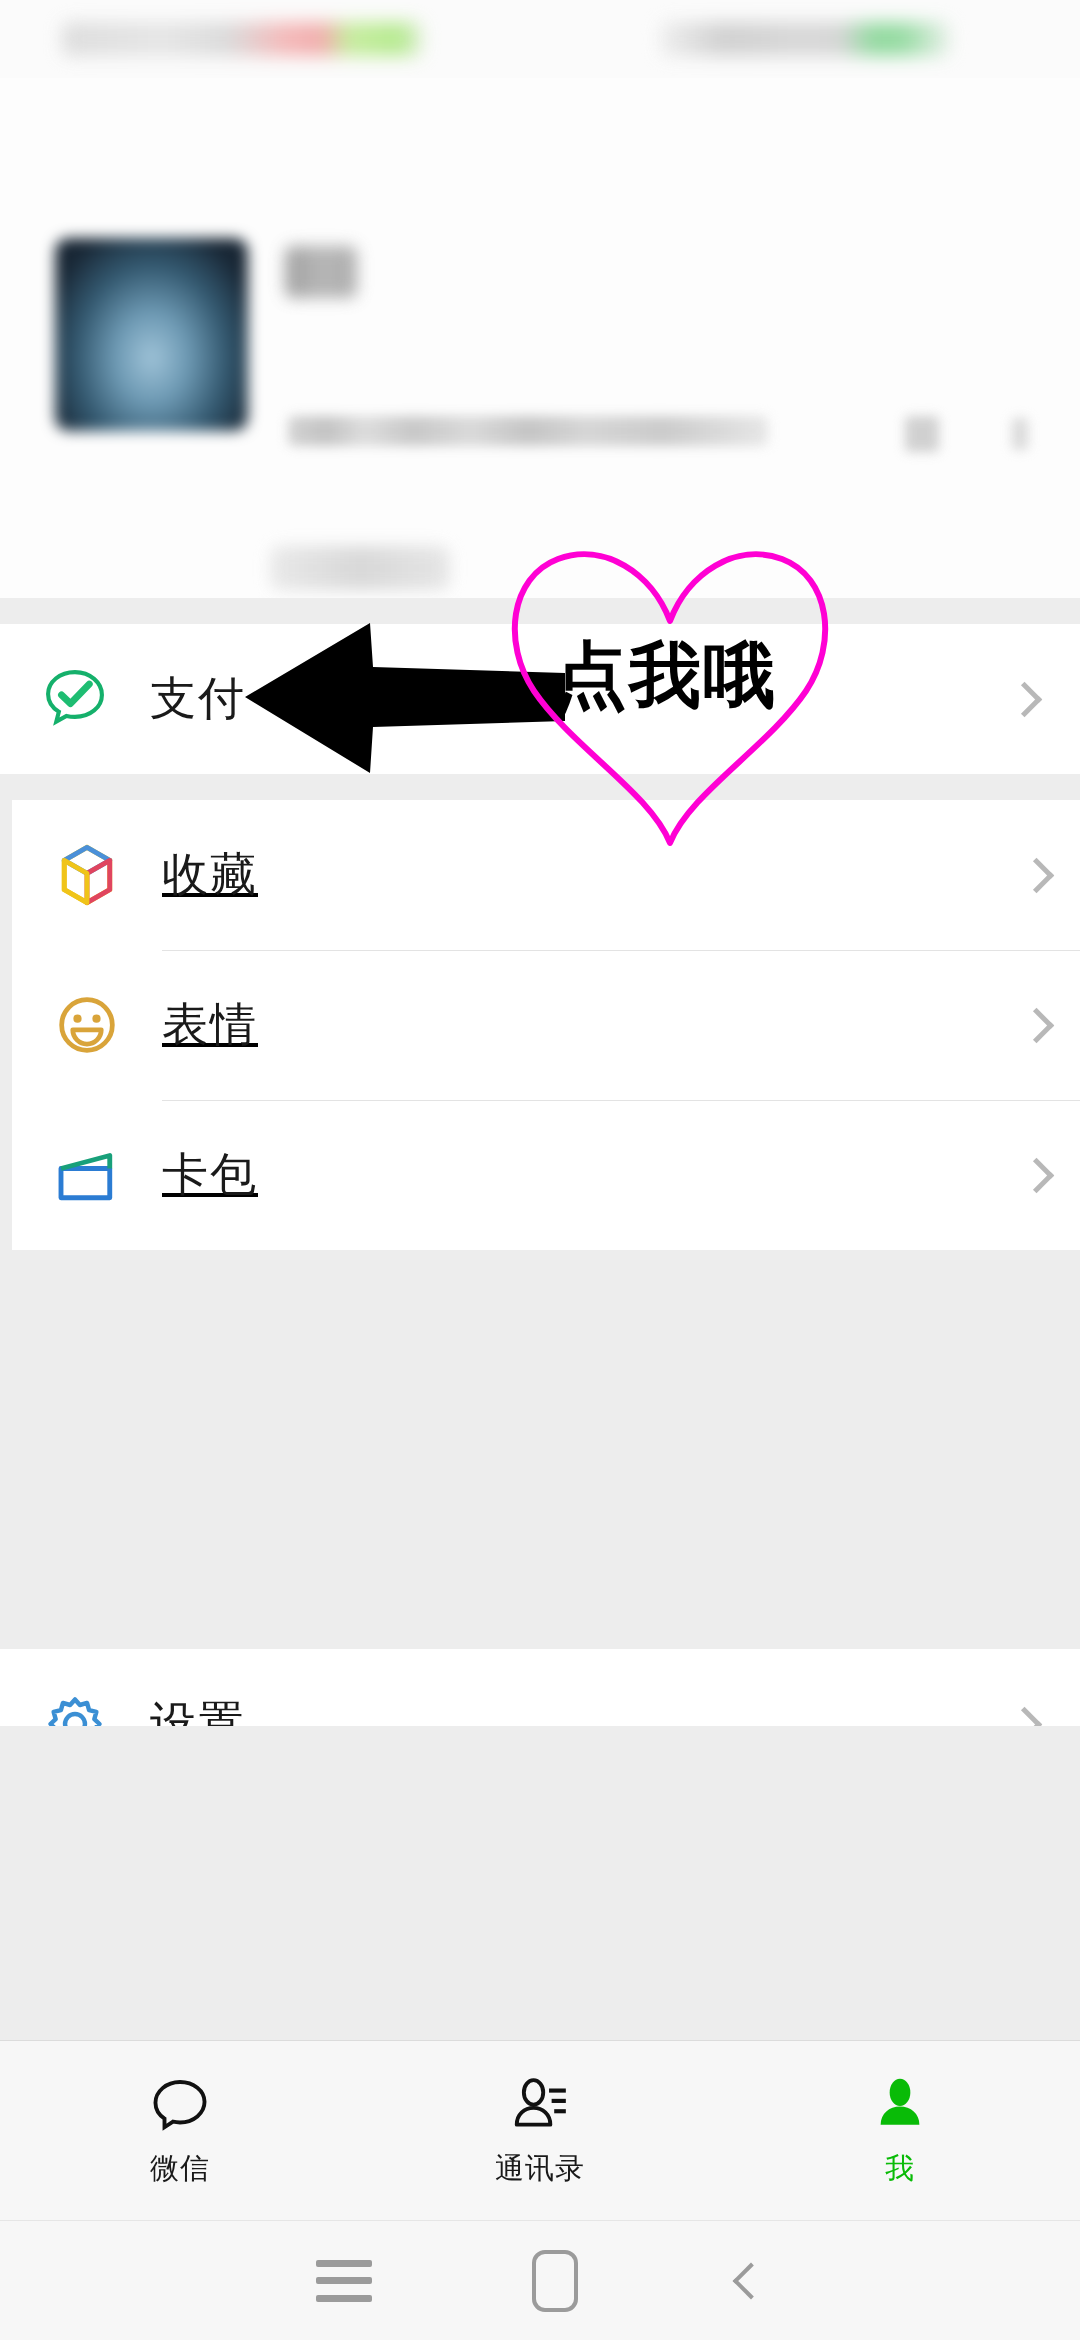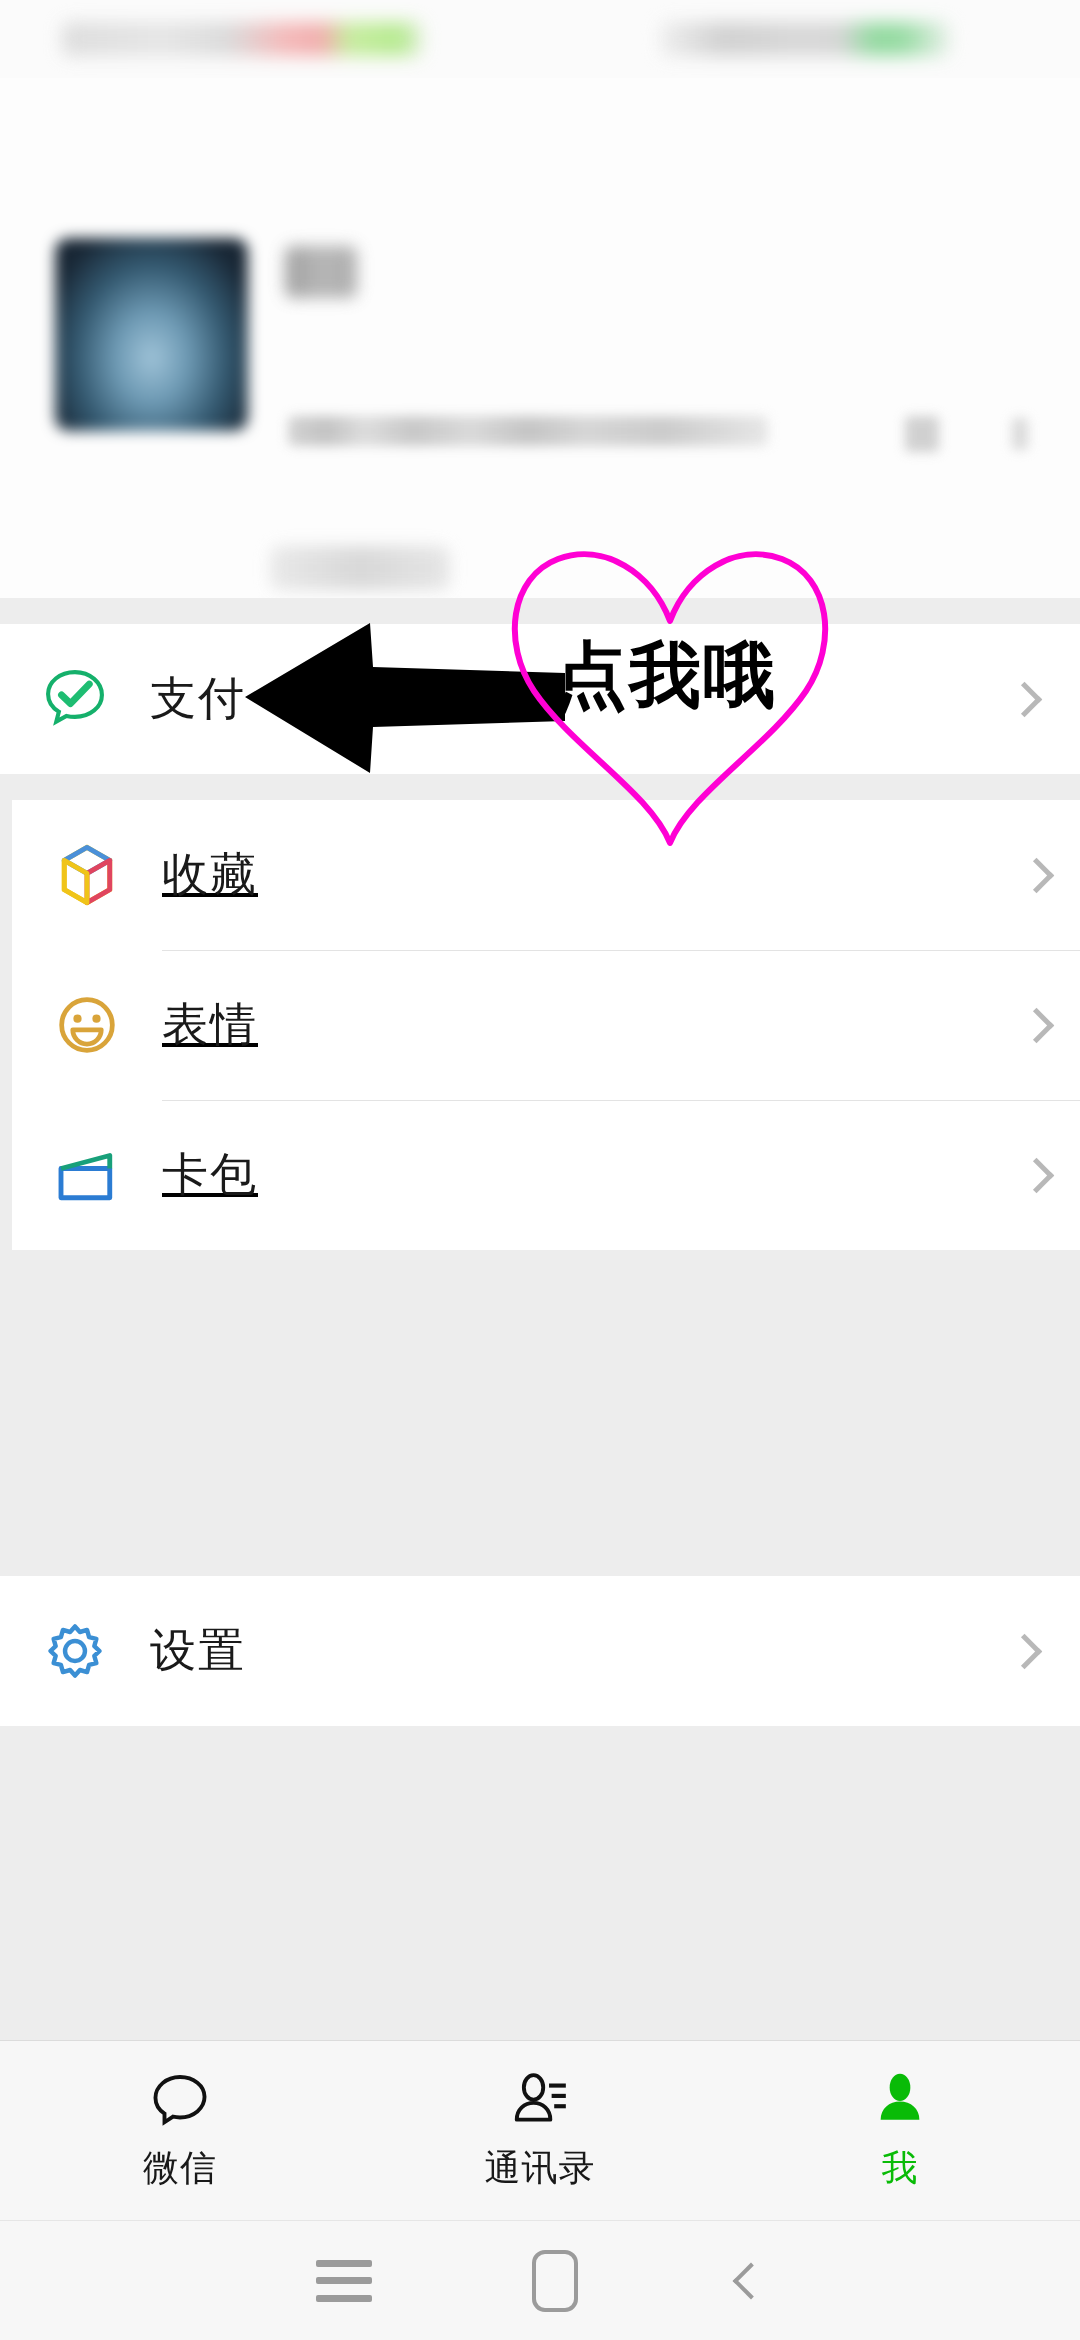--- a/index.html
+++ b/index.html
@@ -101,21 +101,21 @@
   .filler { width:1080px; background:#ededed; }
 
   
   .tabbar {
     position:absolute; left:0; bottom:120px; width:1080px; height:180px;
     background:#f7f7f7; border-top:1px solid #dcdcdc;
     display:flex;
   }
   .tab { flex:1; display:flex; flex-direction:column; align-items:center;
          justify-content:center; gap:10px; }
-  .tab-label { font-size:36px; color:#191919; letter-spacing:1px; }
+  .tab-label { font-size:29px; color:#191919; letter-spacing:1px; }
   .tab.active .tab-label { color:#09bb07; }
 
   
   .navbar {
     position:absolute; left:0; bottom:0; width:1080px; height:120px;
     background:#f7f7f7; border-top:1px solid #e6e6e6;
     display:flex; align-items:center; justify-content:center; gap:160px;
   }
   .nav-recents { width:56px; height:42px; display:flex; flex-direction:column;
                  justify-content:space-between; }
@@ -208,21 +208,21 @@
           <path d="M8 20L38 12v8" fill="none" stroke="#18a07a" stroke-width="3" stroke-linejoin="round"></path>
         </svg>
       </div>
       <div class="row-label">卡包</div>
       <div class="chev-wrap"></div>
     </div>
   </div>
 
   <div class="gap" style="position:absolute;top:1550px;left:0;height:26px;"></div>
 
-  <div class="group" style="position:absolute;top:1576px;left:0;">
+  <div class="group" style="position:absolute;top:1649px;left:0;">
     <div class="row">
       <div class="row-icon">
         <svg width="76" height="76" viewBox="0 0 48 48">
           <path d="M24 8.5l3.1 3.5 4.5-1.3 1.3 4.5 4.6 1.2-1.3 4.5 3.3 3.1-3.3 3.1 1.3 4.5-4.6 1.2-1.3 4.5-4.5-1.3L24 39.5l-3.1-3.5-4.5 1.3-1.3-4.5-4.6-1.2 1.3-4.5L8.5 24l3.3-3.1-1.3-4.5 4.6-1.2 1.3-4.5 4.5 1.3z" fill="none" stroke="#3b8fd4" stroke-width="2.8" stroke-linejoin="round"></path>
           <circle cx="24" cy="24" r="6.3" fill="none" stroke="#3b8fd4" stroke-width="2.8"></circle>
         </svg>
       </div>
       <div class="row-label">设置</div>
       <div class="chev-wrap"></div>
     </div>

